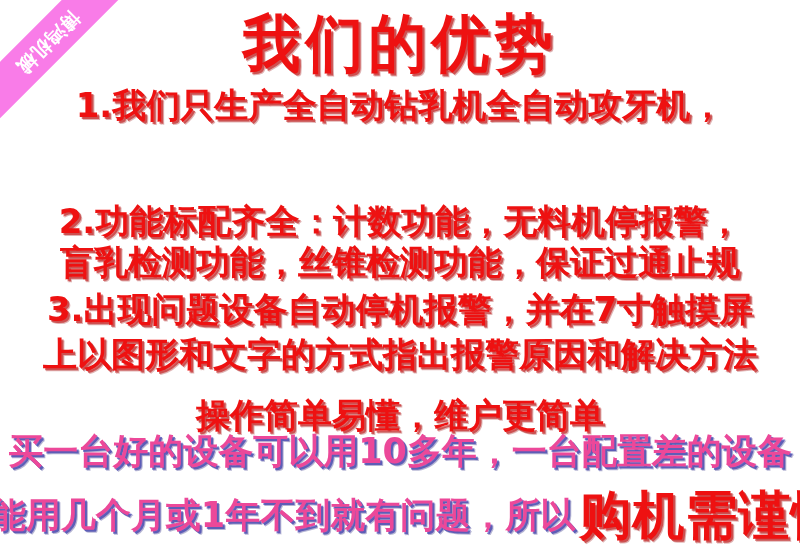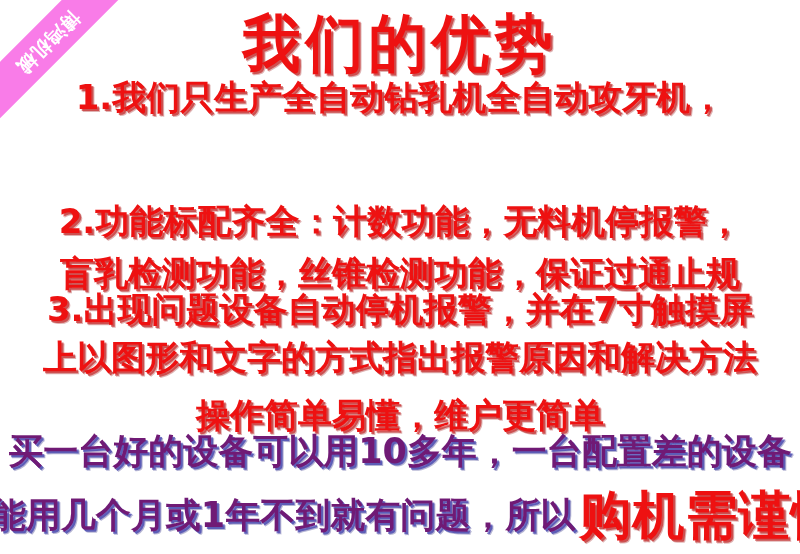--- a/index.html
+++ b/index.html
@@ -50,21 +50,21 @@
     left: 0;
     width: 800px;
     text-align: center;
     white-space: nowrap;
     font-weight: bold;
     line-height: 1;
     font-family: "DejaVu Sans", "Liberation Sans", sans-serif;
   }
 
   .red  { color: #ee1111; }
-  .blue { color: #701a75; }
+  .blue { color: #ec4899; }
 
   .shadow-red {
     text-shadow:
        2px 2px 0 rgba(190,0,0,0.55),
        3px 3px 0 rgba(150,0,0,0.30);
   }
   .shadow-blue {
     text-shadow:
        2px 2px 0 rgba(20,20,160,0.55),
        3px 3px 0 rgba(10,10,110,0.30);
@@ -77,26 +77,26 @@
     letter-spacing: 5px;
     transform: scaleY(1.08);
     transform-origin: top center;
   }
 
   .body-line {
     font-size: 34px;
     letter-spacing: 0px;
   }
 
-  .l1a { top: 80px;  }
+  .l1a { top: 88px;  }
   .l1b { top: 136px; }
   .l2a { top: 204px; }
-  .l2b { top: 256px; }
+  .l2b { top: 245px; }
   .l3a { top: 292px; }
-  .l3b { top: 340px; }
+  .l3b { top: 340px; font-family: Liberation Mono, monospace; }
   .l3c { top: 398px; text-align: center; }
 
   .blue-line {
     font-size: 35px;
     letter-spacing: 0px;
   }
   .l4 { top: 434px; }
 
   .l5 {
     top: 483px;

